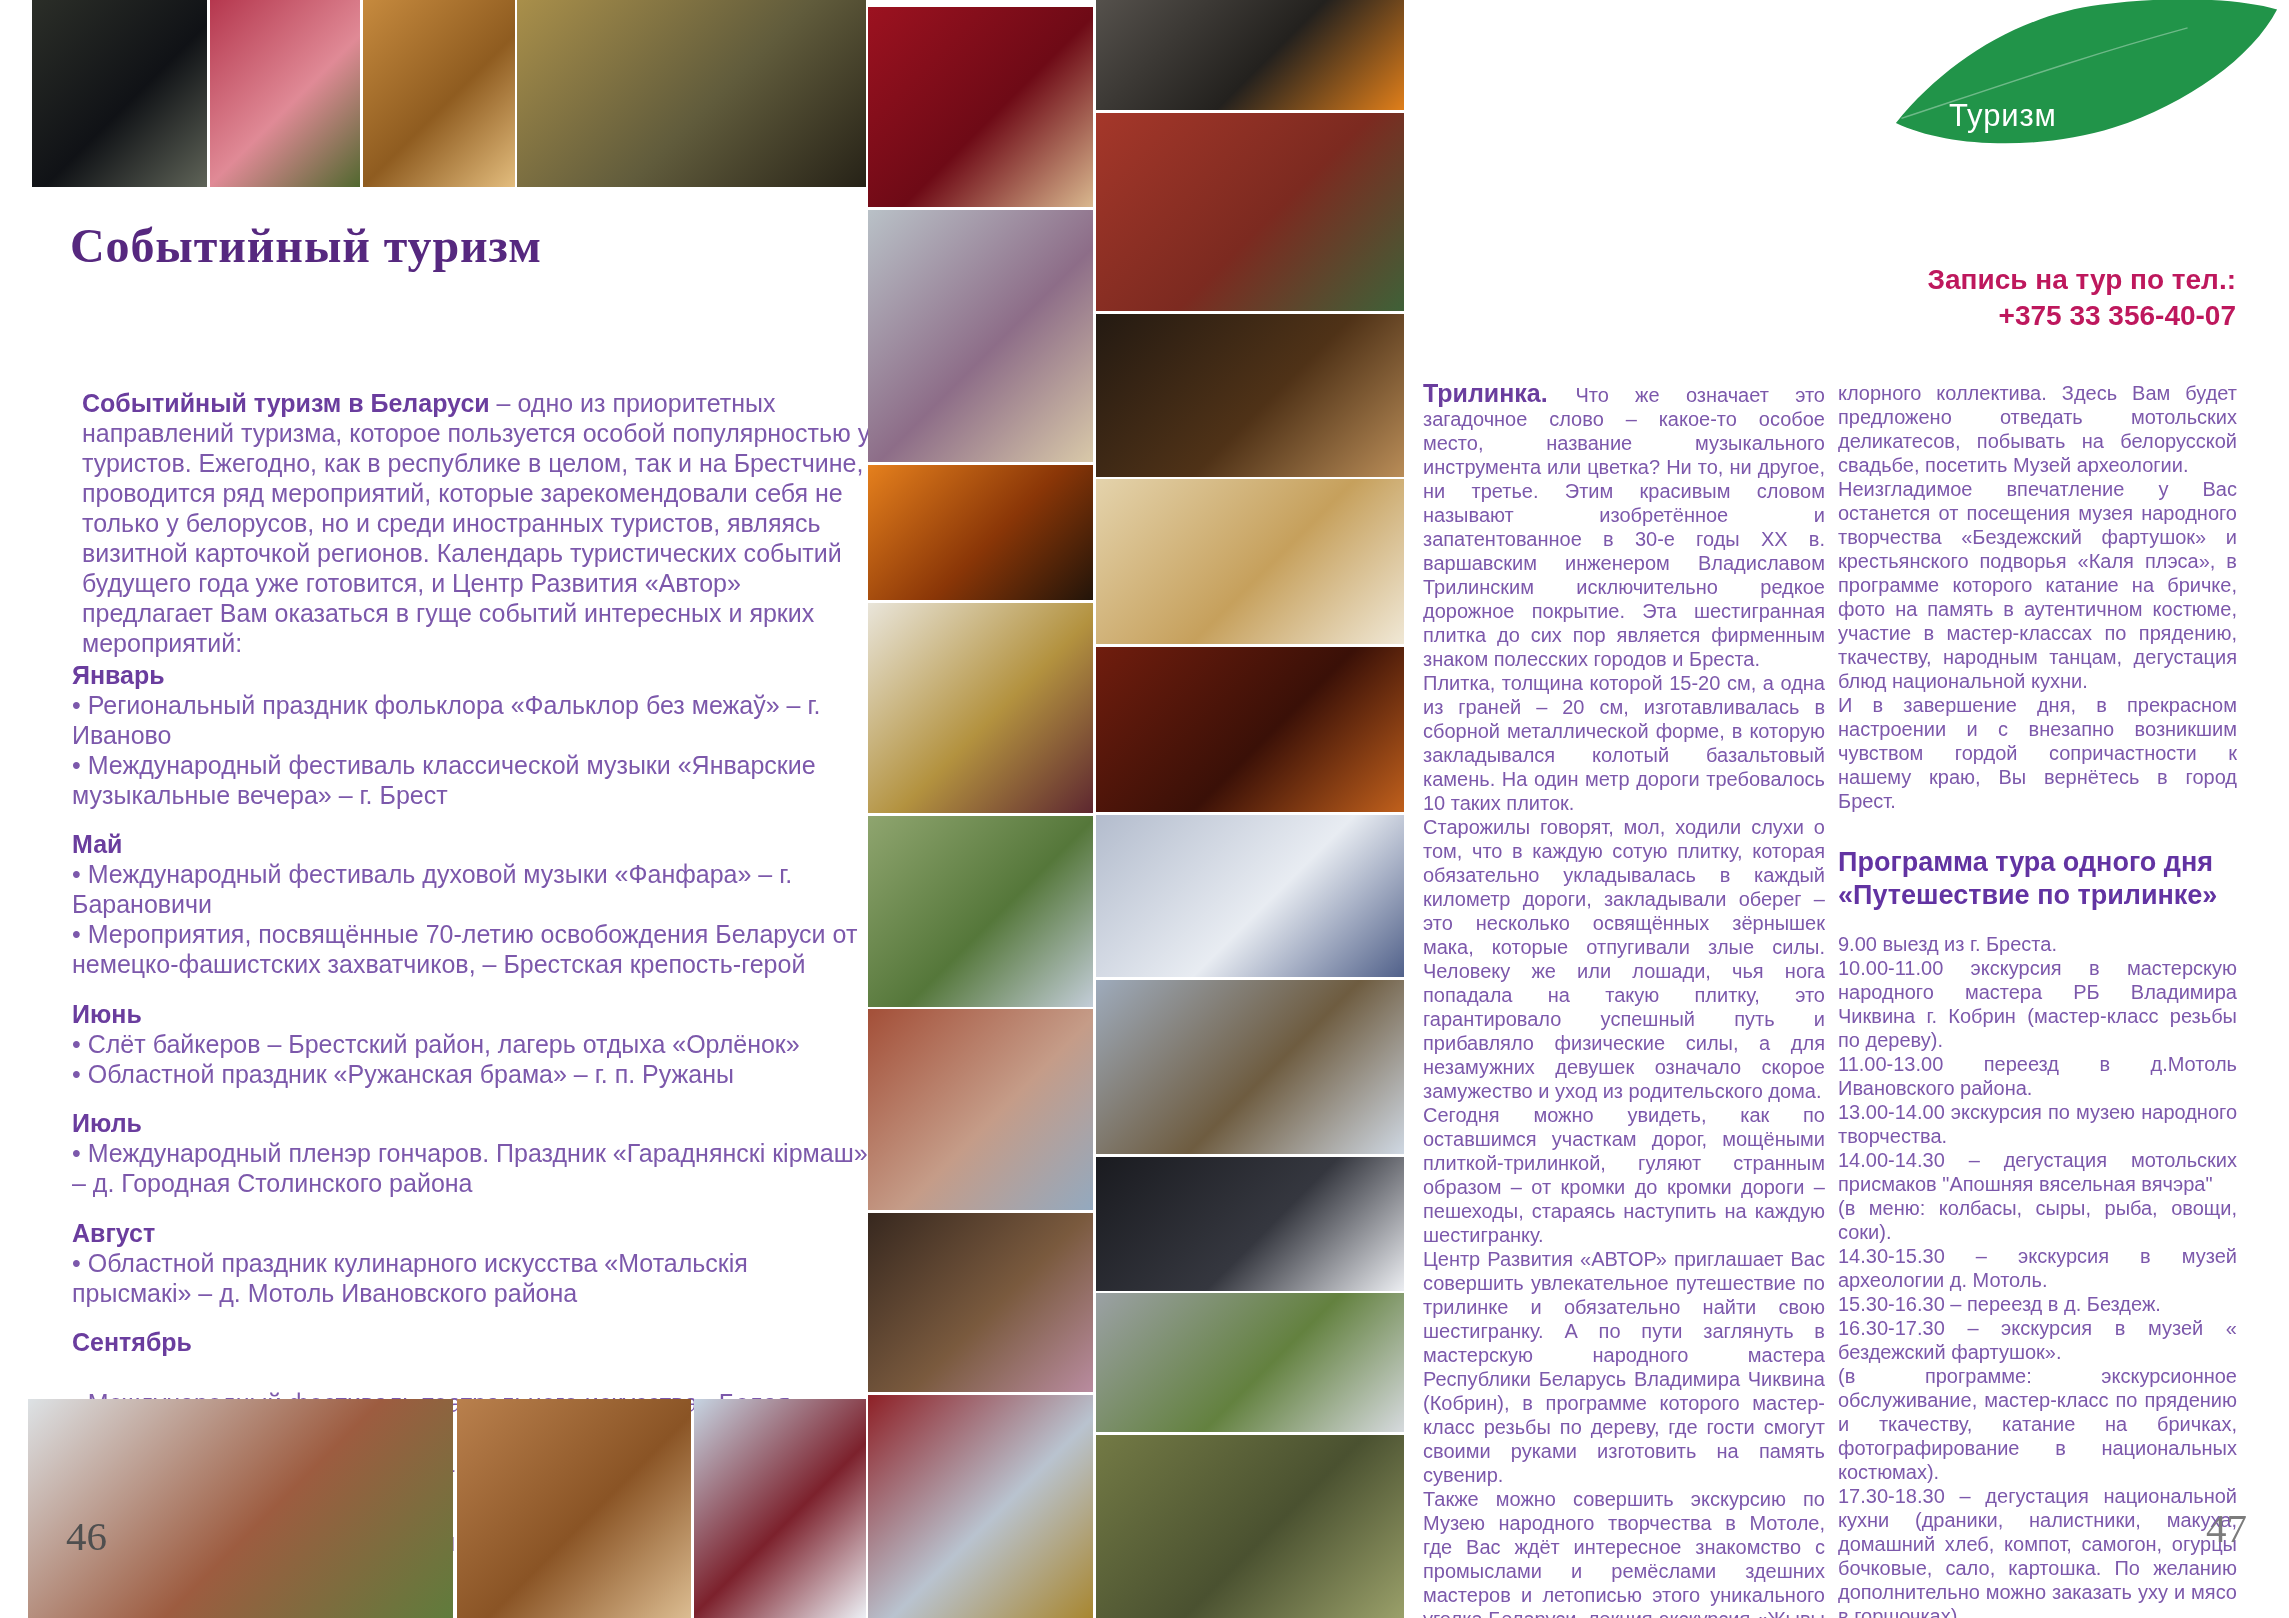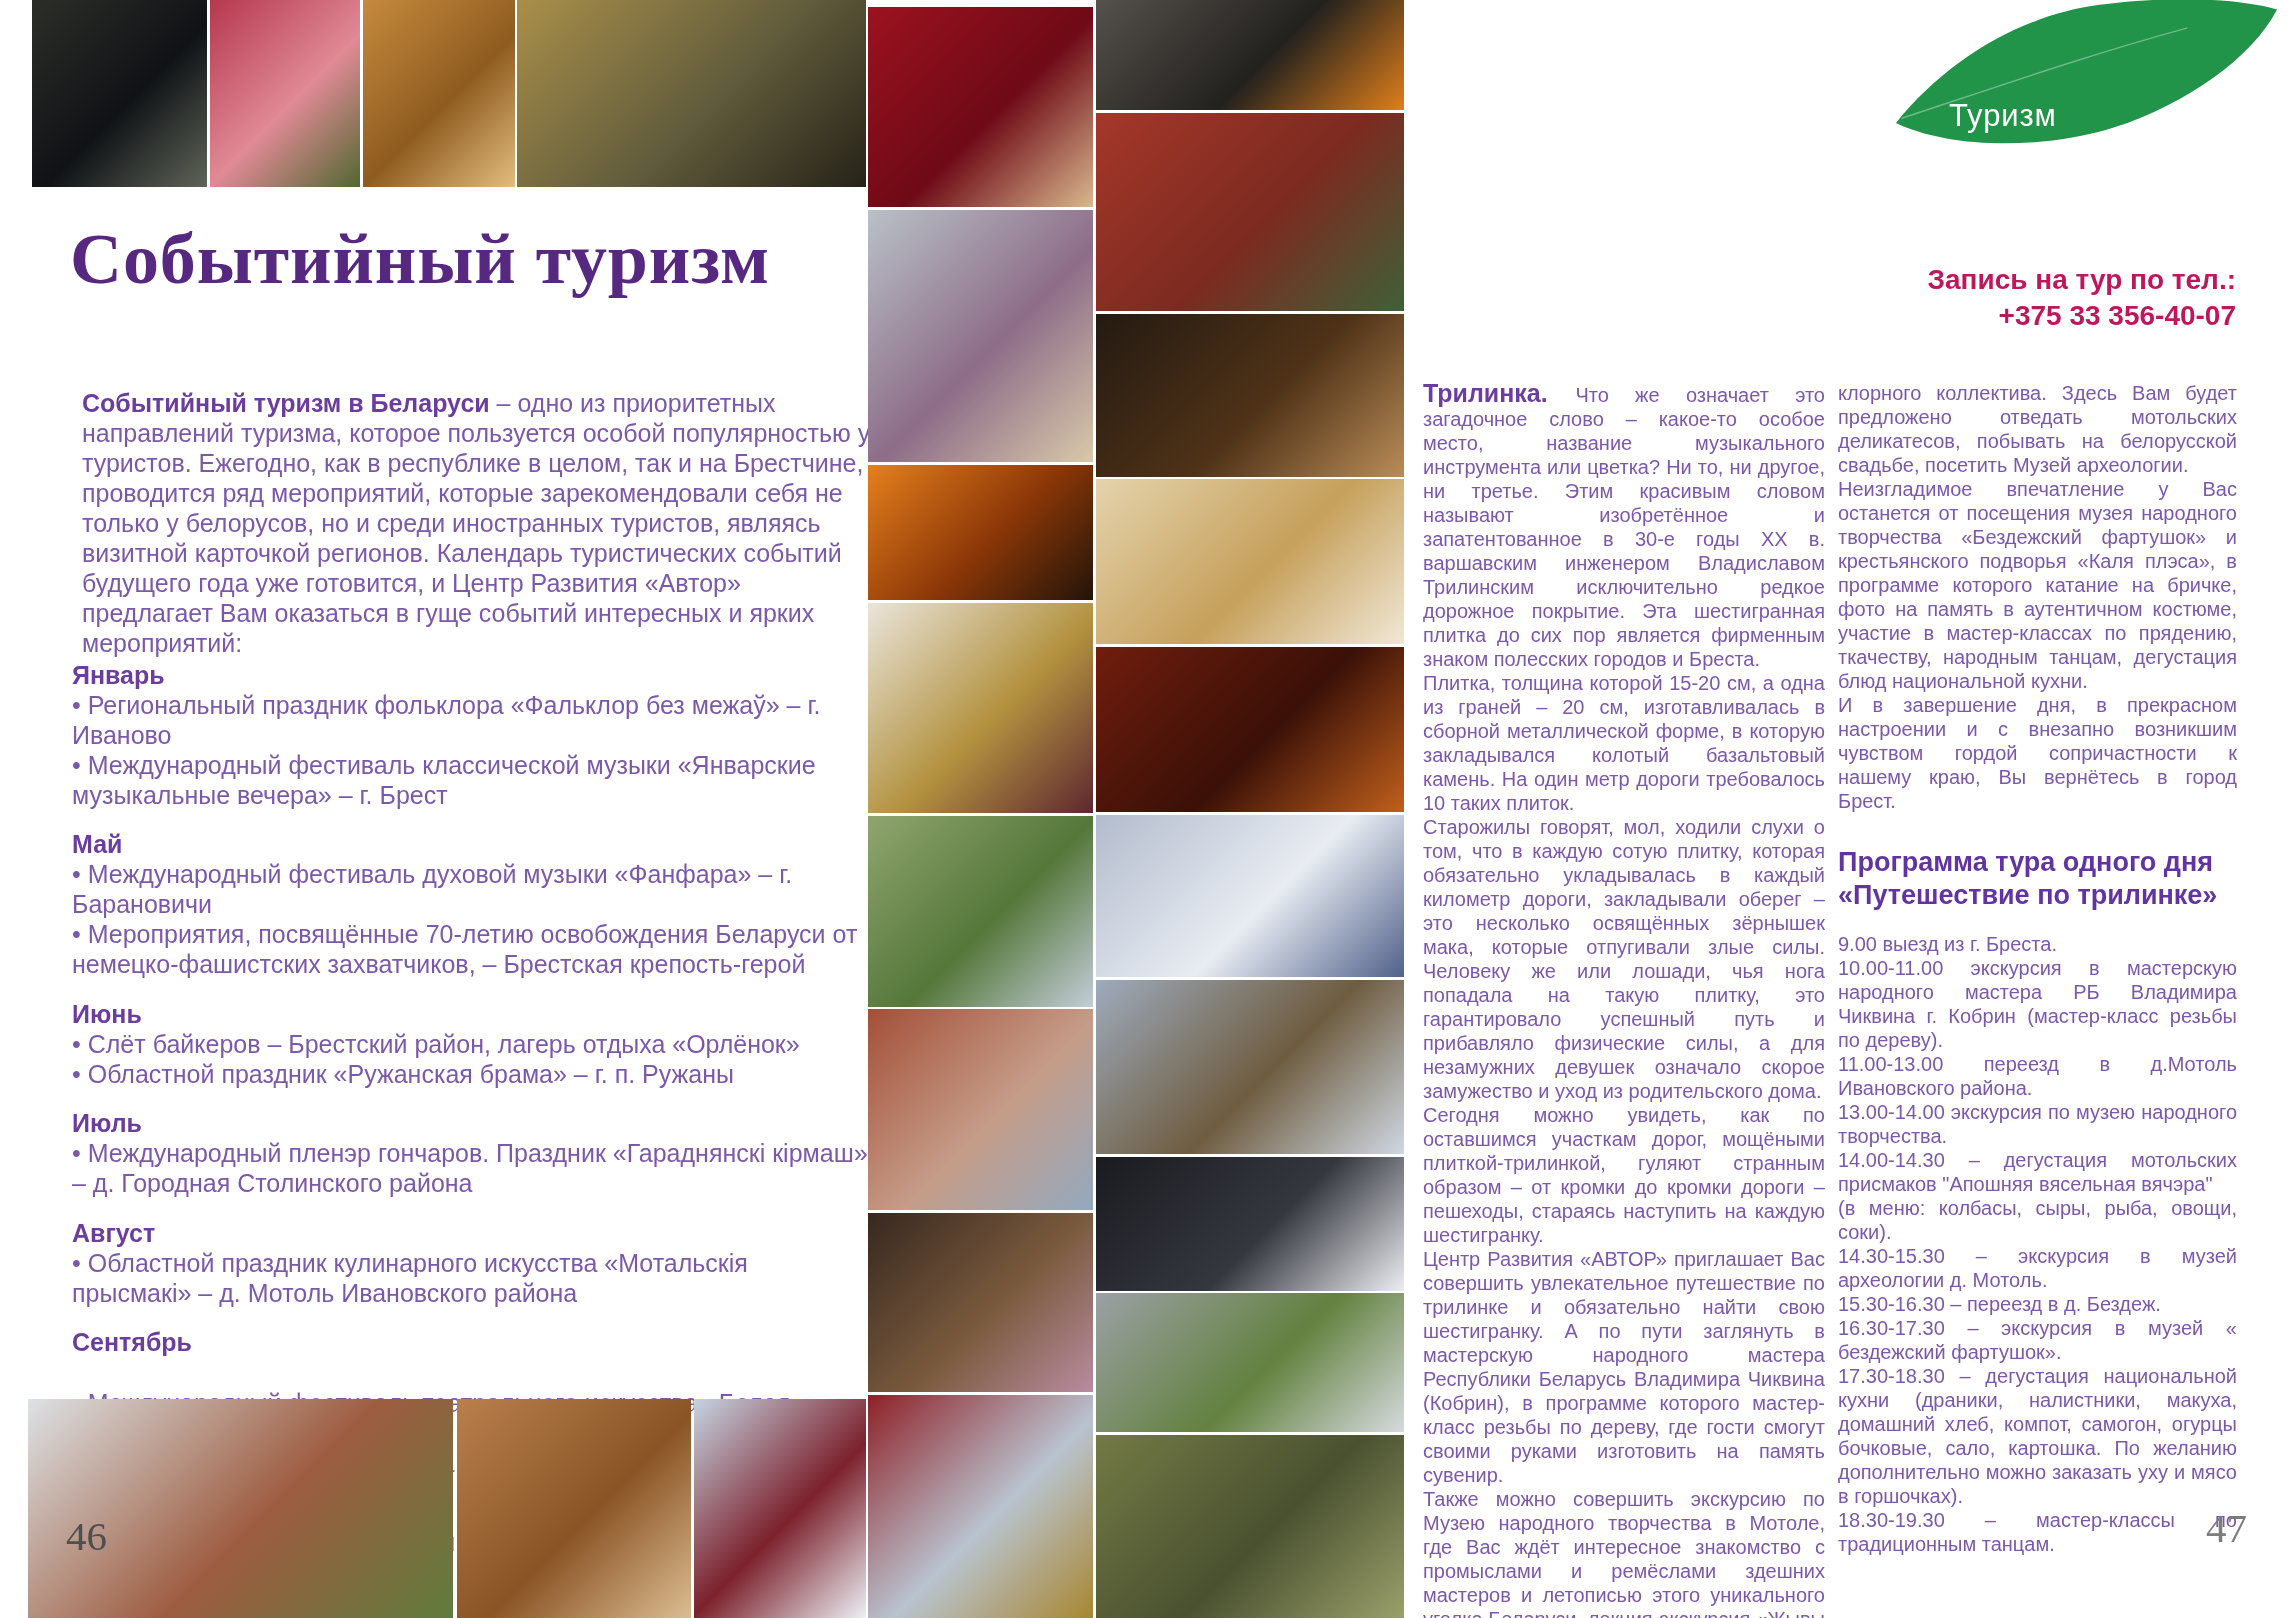--- a/index.html
+++ b/index.html
@@ -11,21 +11,21 @@
   
   .top-strip{position:absolute;left:32px;top:0;height:187px;display:flex;gap:2.8px;}
   .bottom-strip{position:absolute;left:28px;top:1399px;height:220px;display:flex;gap:3.7px;}
   .photo-col{position:absolute;display:flex;flex-direction:column;gap:2.8px;}
   .photo-col1{left:868px;top:7.4px;width:225px;}
   .photo-col2{left:1096px;top:0;width:308px;}
   .photo-col .ph{width:100%;}
   
   .left-title{
     position:absolute;left:70px;top:218px;margin:0;
-    font-family:"Liberation Serif",serif;font-weight:bold;font-size:72px;
+    font-family:"Liberation Serif",serif;font-weight:bold;font-size:48px;
     color:#56287f;letter-spacing:0.9px;
   }
   .intro{
     position:absolute;left:72px;top:378px;width:796px;margin:10px;
     font-size:25px;line-height:30px;color:#7c58ab;
   }
   .intro .lead-bold{font-weight:bold;color:#6a3d9e;}
   .months{
     position:absolute;left:72px;top:636px;width:796px;
     font-size:25px;line-height:30px;color:#7c58ab;margin-top:24px;
@@ -179,20 +179,21 @@
       <p class="prog-head prog-head2">«Путешествие по трилинке»</p>
       <p>9.00 выезд из г. Бреста.</p>
       <p>10.00-11.00 экскурсия в мастерскую народного мастера РБ Владимира Чиквина г. Кобрин (мастер-класс резьбы по дереву).</p>
       <p>11.00-13.00 переезд в д.Мотоль Ивановского района.</p>
       <p>13.00-14.00 экскурсия по музею народного творчества.</p>
       <p>14.00-14.30 – дегустация мотольских присмаков "Апошняя вясельная вячэра"</p>
       <p>(в меню: колбасы, сыры, рыба, овощи, соки).</p>
       <p>14.30-15.30 – экскурсия в музей археологии д. Мотоль.</p>
       <p>15.30-16.30 – переезд в д. Бездеж.</p>
       <p>16.30-17.30 – экскурсия в музей « бездежский фартушок».</p>
+      <p>(в программе: экскурсионное обслуживание, мастер-класс по прядению и ткачеству, катание на бричках, фотографирование в национальных костюмах).</p>
       <p>17.30-18.30 – дегустация национальной кухни (драники, налистники, макуха, домашний хлеб, компот, самогон, огурцы бочковые, сало, картошка. По желанию дополнительно можно заказать уху и мясо в горшочках).</p>
       <p>18.30-19.30 – мастер-классы по традиционным танцам.</p>
     </div>
 
   <div class="page-num page-num-right">47</div>
 
 </div>
 
 
 </body></html>

